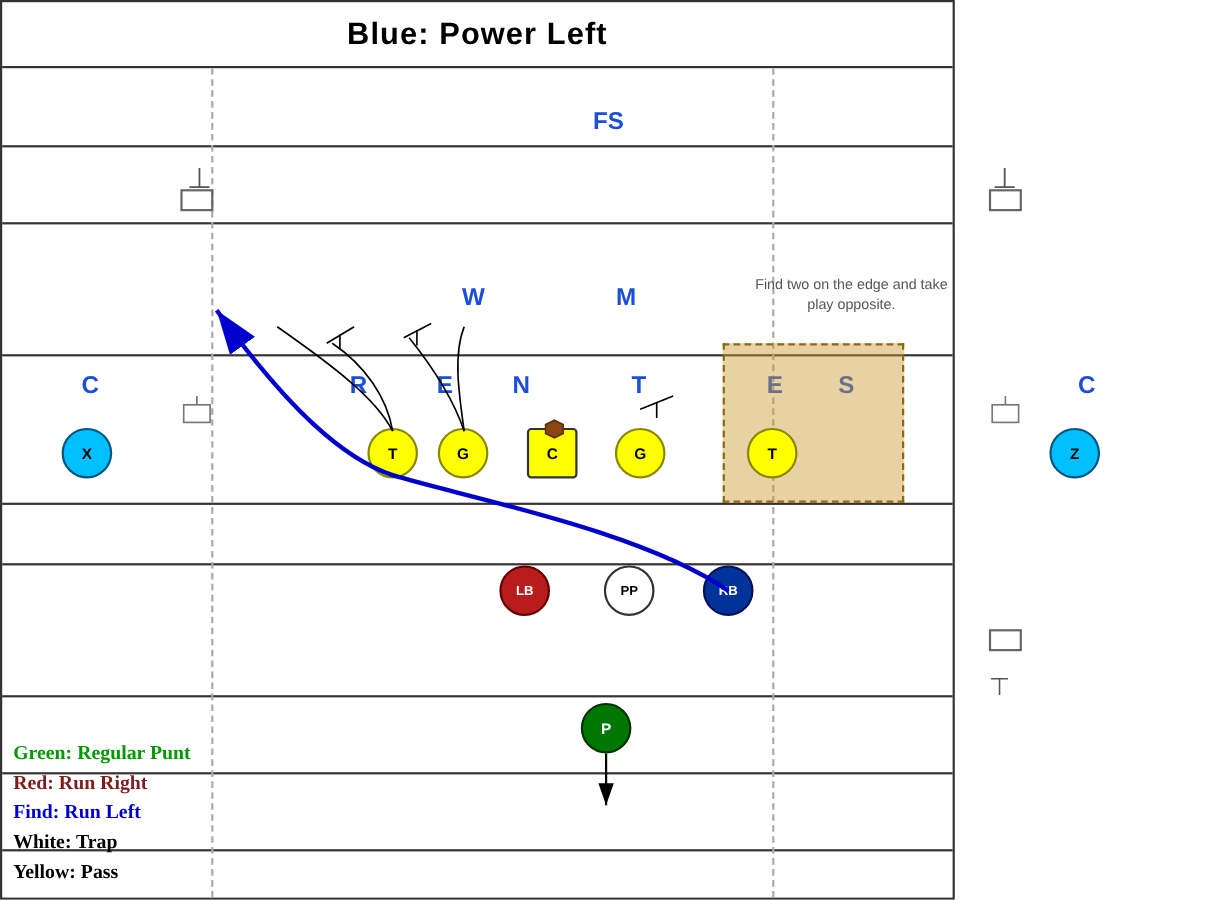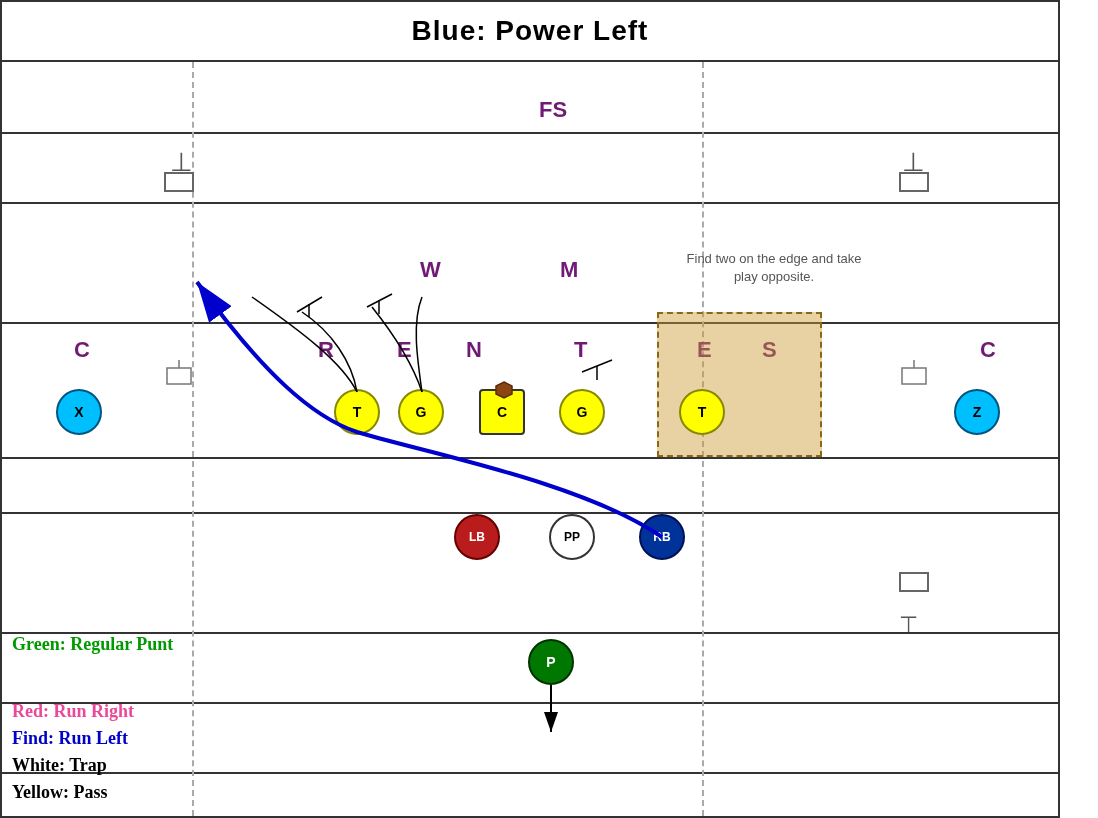--- a/index.html
+++ b/index.html
@@ -4,21 +4,21 @@
   <style>
     * { box-sizing: border-box; margin: 0; padding: 0; }
     body {
       width: 1098px;
       height: 818px;
       background: #fff;
       font-family: Arial, sans-serif;
       overflow: hidden;
     }
     #field {
-      width: 1060px;
+      width: 868px;
       height: 818px;
       background: #fff;
       border: 2px solid #333;
       position: relative;
     }
     
     #title-bar {
       position: absolute;
       top: 0; left: 0; right: 0;
       height: 60px;
@@ -60,21 +60,21 @@
       font-size: 14px;
       color: #000;
       border: 2px solid #333;
       z-index: 10;
     }
     
     .pos-label {
       position: absolute;
       font-size: 22px;
       font-weight: bold;
-      color: #701a75;
+      color: #1d4ed8;
       z-index: 5;
     }
     
     #svg-overlay {
       position: absolute;
       top: 0; left: 0;
       width: 1098px;
       height: 818px;
       z-index: 20;
       pointer-events: none;
@@ -226,19 +226,19 @@
       <rect x="3" y="8" width="24" height="16" fill="none" stroke="#777" stroke-width="1.5"></rect>
       <line x1="15" y1="0" x2="15" y2="8" stroke="#777" stroke-width="1.5"></line>
     </svg>
   </div>
 
   <div style="position:absolute; left:897px; top:570px; width:30px; height:20px; border:2px solid #666; background:none;"></div>
   <div style="position:absolute; left:897px; top:610px; font-size:22px; color:#555;">⊤</div>
 
   <div id="legend">
     <div class="legend-item" style="color:#009900;">Green:  Regular Punt</div>
-    <div class="legend-item" style="color:#ec4899;margin-top:40px;">Red:  Run Right</div>
+    <div class="legend-item" style="color:#7f1d1d;">Red:  Run Right</div>
     <div class="legend-item" style="color:#0000CC;">Find:  Run Left</div>
     <div class="legend-item" style="color:#000000;">White:  Trap</div>
     <div class="legend-item" style="color:#000000;">Yellow:  Pass</div>
   </div>
 
 </div>
 
 </body></html>

